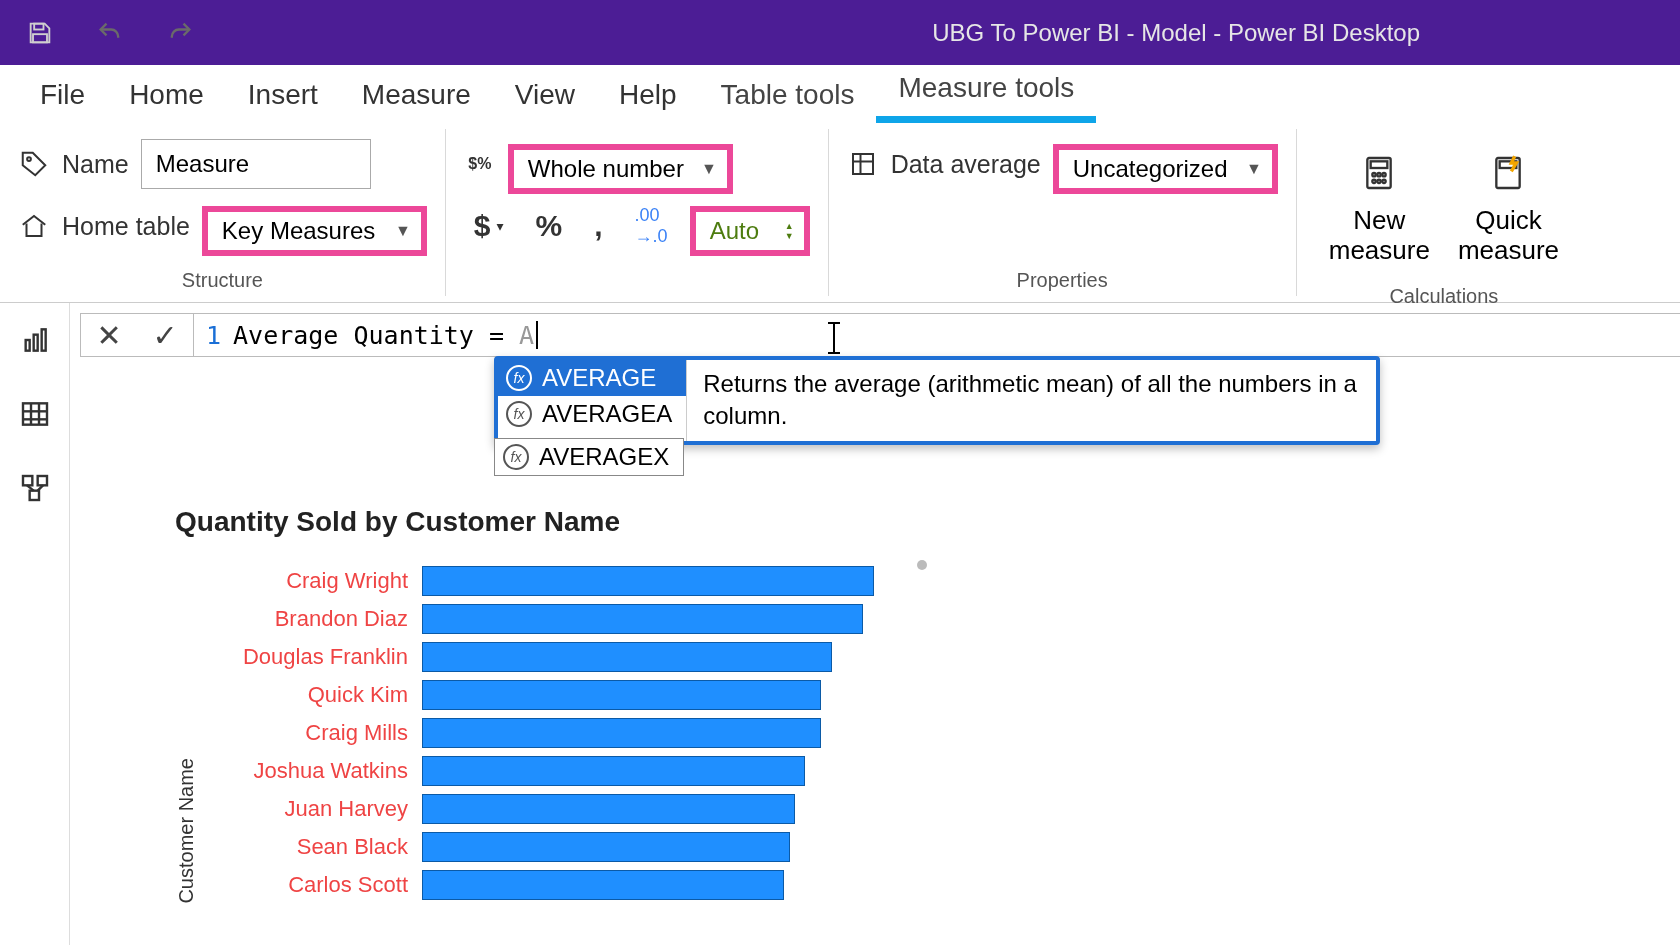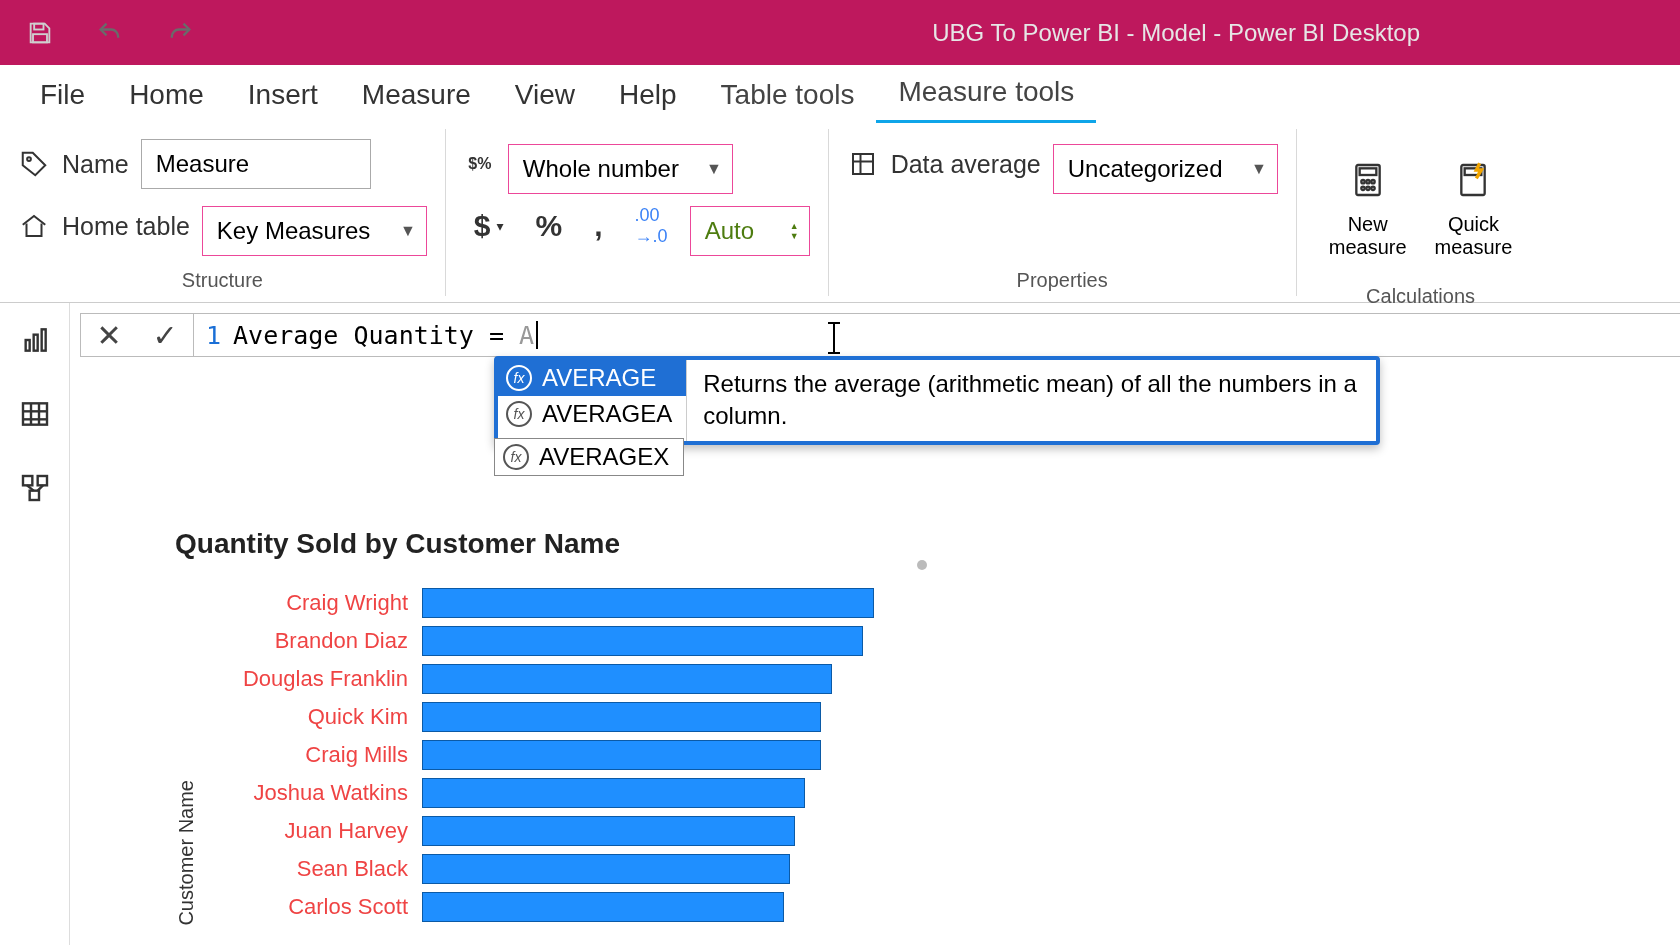--- a/index.html
+++ b/index.html
@@ -1,48 +1,48 @@
 <!DOCTYPE html>
 <html><head>
   <meta charset="utf-8">
   <style>
     * { margin:0; padding:0; box-sizing:border-box; }
     body { font-family:"Segoe UI",Arial,sans-serif; background:#fff; width:1680px; height:945px; overflow:hidden; position:relative; }
 
     
-    .titlebar { background:#be185d; height:65px; display:flex; align-items:center; color:#d9d9d9; }
+    .titlebar { background:#4c1d95; height:65px; display:flex; align-items:center; color:#d9d9d9; }
     .tb-left { display:flex; gap:40px; padding-left:25px; }
     .tb-icon { width:30px; height:30px; display:flex; align-items:center; justify-content:center; }
     .titlebar .title { flex:1; text-align:right; font-size:24px; padding-right:260px; color:#e6e6e6; }
 
     
     .ribbon-tabs { display:flex; padding-left:18px; height:58px; align-items:flex-end; font-size:28px; color:#333; }
     .rtab { padding:10px 22px 12px; cursor:pointer; }
     .rtab.context { color:#444; }
-    .rtab.active { border-bottom:3px solid #0ea5e9; }
+    .rtab.active { border-bottom:7px solid #0ea5e9; }
 
     
     .ribbon-body { display:flex; border-bottom:1px solid #ccc; padding:6px 0 6px 0; height:180px; }
     .rgroup { border-right:1px solid #d9d9d9; padding:10px 18px 4px 18px; display:flex; flex-direction:column; }
     .rgroup-controls { flex:1; }
     .rgroup-label { font-size:20px; color:#555; text-align:center; padding-top:6px; }
 
     .row { display:flex; align-items:center; gap:12px; margin-bottom:12px; height:50px; }
     .ic { width:32px; height:32px; display:flex; align-items:center; justify-content:center; color:#333; }
     .lbl { font-size:25px; color:#333; }
     .inputbox { border:1px solid #aaa; height:50px; font-size:24px; padding:0 14px; display:flex; align-items:center; background:#fff; min-width:230px; }
-    .dropdown { border:1px solid #ec4899; height:50px; font-size:24px; padding:0 10px 0 14px; display:flex; align-items:center; justify-content:space-between; background:#fff; min-width:225px; gap:12px;margin-top:9px; }
+    .dropdown { border:6px solid #ec4899; height:50px; font-size:24px; padding:0 10px 0 14px; display:flex; align-items:center; justify-content:space-between; background:#fff; min-width:225px; gap:12px;margin-top:9px; }
     .dropdown .chev { font-size:16px; color:#555; }
 
     .fmt-btn { font-size:30px; padding:0 10px; height:50px; display:flex; align-items:center; gap:6px; color:#333; }
     .fmt-btn .smchev { font-size:14px; }
 
     .bigbtn { display:flex; flex-direction:column; align-items:center; justify-content:center; padding:6px 14px; height:140px; gap:4px; }
     .bigbtn .bi { font-size:36px; }
-    .bigbtn .bl { font-size:20px; text-align:center; line-height:1.15; }
+    .bigbtn .bl { font-size:26px; text-align:center; line-height:1.15; }
 
     
     .leftnav { position:absolute; left:0; top:303px; width:70px; display:flex; flex-direction:column; gap:40px; padding-top:20px; align-items:center; border-right:1px solid #ddd; height:642px; }
     .nv { width:34px; height:34px; display:flex; align-items:center; justify-content:center; color:#333; }
 
     
     .fbar { position:absolute; left:80px; top:313px; display:flex; align-items:center; height:44px; }
     .fctrl { display:flex; border:1px solid #bbb; border-right:0; height:44px; }
     .fbtn { width:56px; display:flex; align-items:center; justify-content:center; color:#444; font-size:30px; }
     .fline { border:1px solid #bbb; padding:4px 12px; height:44px; display:flex; align-items:center; font-family:Consolas,monospace; font-size:25px; min-width:1550px; background:#fff; }
@@ -53,21 +53,21 @@
     
     .ac { position:absolute; left:494px; top:356px; border:4px solid #1f6fd4; border-radius:4px; display:flex; background:#fff; box-shadow:0 4px 10px rgba(0,0,0,.25); }
     .ac-list { min-width:178px; }
     .ac-item { display:flex; align-items:center; gap:10px; padding:4px 14px 4px 8px; font-size:24px; }
     .ac-item.sel { background:#1f6fd4; color:#fff; }
     .fx { width:26px; height:26px; border:2px solid currentColor; border-radius:50%; display:flex; align-items:center; justify-content:center; font-size:14px; font-style:italic; }
     .ac-desc { max-width:690px; padding:8px 16px; font-size:24px; line-height:1.35; border-left:1px solid #ccc; }
     .ac-extra { position:absolute; left:494px; top:438px; border:1px solid #888; background:#fff; padding:4px 14px 4px 8px; display:flex; align-items:center; gap:10px; font-size:24px; }
 
     
-    .chart { position:absolute; left:175px; top:528px; }
+    .chart { position:absolute; left:175px; top:506px; }
     .chart-title { font-size:28px; font-weight:600; color:#222; margin-bottom:24px; }
     .chart-body { display:flex; }
     .axis-lbl { writing-mode:vertical-rl; transform:rotate(180deg); font-size:20px; color:#333; align-self:flex-end; padding-bottom:40px; padding-left:10px; margin-right:18px; }
     .bars { }
     .bar-row { display:flex; align-items:center; height:38px; }
     .bar-lbl { width:196px; text-align:right; font-size:22px; color:#ef4444; padding-right:14px; }
     .bar-rect { height:30px; background:#1f8fff; border:1px solid #0b5aa6; }
 
     .tcursor { position:absolute; left:833px; top:322px; width:2px; height:32px; background:#000; }
     .tcursor::before, .tcursor::after { content:""; position:absolute; left:-5px; width:12px; height:2px; background:#000; }

